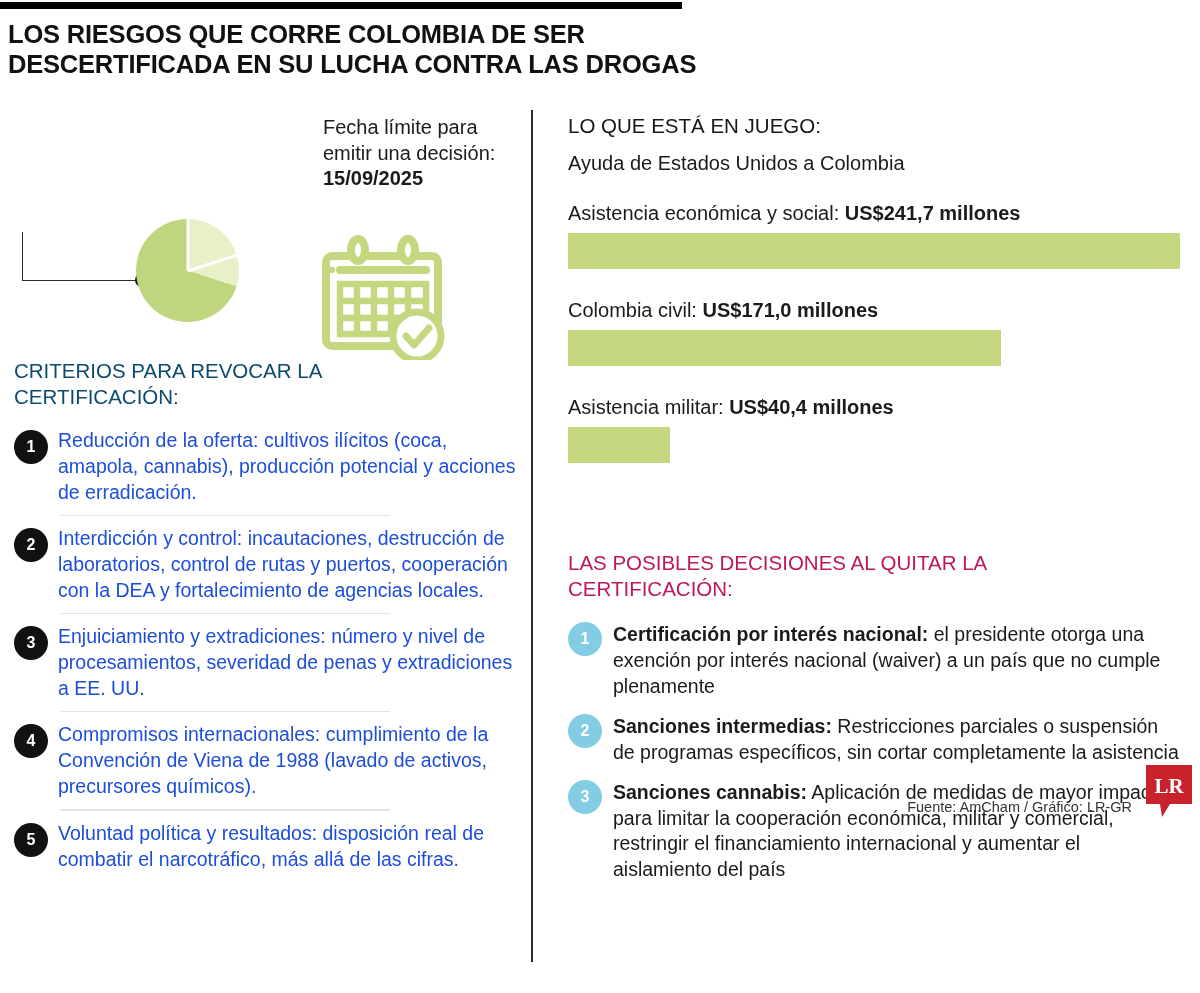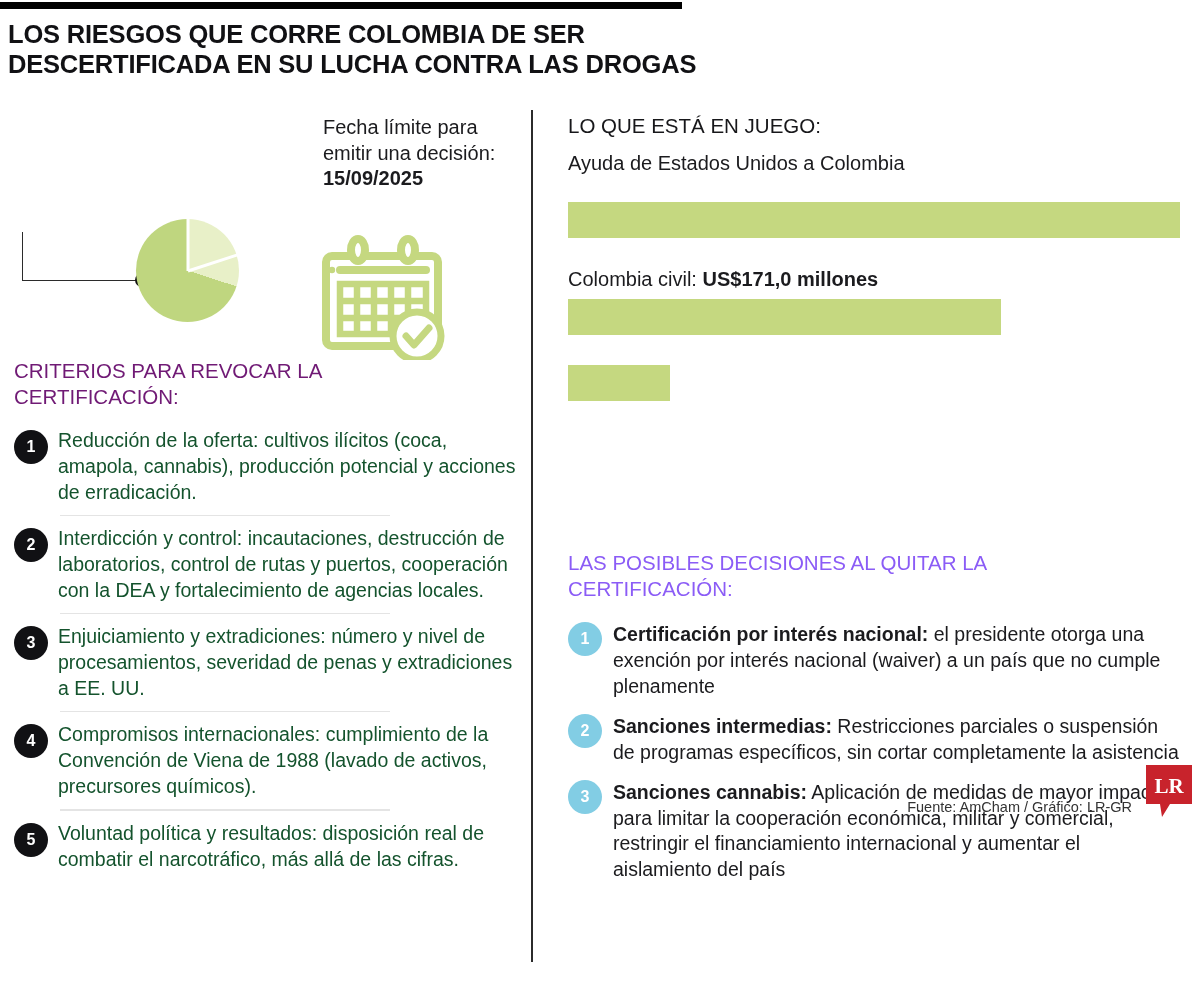--- a/index.html
+++ b/index.html
@@ -52,50 +52,50 @@
 
   .cal-text{
     position:absolute;left:323px;top:115px;width:200px;
     font-size:20px;line-height:1.28;color:#1b1b1e;
   }
   .cal-text b{font-weight:bold;}
   .calendar{position:absolute;left:318px;top:232px;width:128px;height:128px;}
 
   .crit-title{
     position:absolute;left:14px;top:358px;width:400px;
-    font-size:20.5px;line-height:1.25;color:#701a75;
+    font-size:20.5px;line-height:1.25;color:#0c4a6e;
   }
 
   .list-left{position:absolute;left:14px;top:428px;width:505px;}
   .row{position:relative;padding-left:44px;}
   .badge{
     position:absolute;left:0;top:2px;width:34px;height:34px;border-radius:50%;
     background:#111114;color:#fff;font-size:16px;font-weight:bold;
     display:flex;align-items:center;justify-content:center;
   }
-  .row-txt{font-size:19.5px;line-height:1.33;color:#14532d;}
+  .row-txt{font-size:19.5px;line-height:1.33;color:#1d4ed8;}
   .sep{height:1.4px;background:#e4e4e4;margin:9px 0 10px 46px;width:330px;}
 
   
   .stake-title{
     position:absolute;left:568px;top:114px;font-size:20.5px;color:#17171a;
   }
   .stake-sub{
     position:absolute;left:568px;top:152px;font-size:20px;color:#1b1b1e;
   }
 
   .bars{position:absolute;left:568px;top:202px;width:620px;}
   .bar-block{margin-bottom:30px;}
   .bar-label{font-size:20px;color:#1b1b1e;margin-bottom:8px;}
   .bar-label b{font-weight:bold;}
   .bar{height:36px;background:#c5d880;}
 
   .dec-title{
     position:absolute;left:568px;top:550px;width:420px;
-    font-size:20.5px;line-height:1.25;color:#8b5cf6;
+    font-size:20.5px;line-height:1.25;color:#be185d;
   }
 
   .list-right{position:absolute;left:568px;top:622px;width:615px;}
   .rowb{position:relative;padding-left:45px;margin-bottom:14px;}
   .badge-b{
     position:absolute;left:0;width:34px;height:34px;border-radius:50%;
     background:#82cde4;color:#fff;font-size:16px;font-weight:bold;
     display:flex;align-items:center;justify-content:center;
   }
   .rowb-txt{font-size:19.5px;line-height:1.33;color:#1b1b1e;}
@@ -182,29 +182,35 @@
       <div class="badge">5</div>
       <div class="row-txt">Voluntad política y resultados: disposición real de combatir el narcotráfico, más allá de las cifras.</div>
     </div>
   </div>
 
   <div class="stake-title">LO QUE ESTÁ EN JUEGO:</div>
   <div class="stake-sub">Ayuda de Estados Unidos a Colombia</div>
 
   <div class="bars">
     <div class="bar-block">
+      <div class="bar-label">
+        <span>Asistencia económica y social: </span><b>US$241,7 millones</b>
+      </div>
       <div class="bar" style="width: 612px;"></div>
     </div>
     <div class="bar-block">
       <div class="bar-label">
         <span>Colombia civil: </span><b>US$171,0 millones</b>
       </div>
       <div class="bar" style="width: 432.983px;"></div>
     </div>
     <div class="bar-block">
+      <div class="bar-label">
+        <span>Asistencia militar: </span><b>US$40,4 millones</b>
+      </div>
       <div class="bar" style="width: 102.295px;"></div>
     </div>
   </div>
 
   <div class="dec-title">LAS POSIBLES DECISIONES AL QUITAR LA CERTIFICACIÓN:</div>
 
   <div class="list-right">
     <div class="rowb">
       <div class="badge-b">1</div>
       <div class="rowb-txt"><b>Certificación por interés nacional:</b><span> el presidente otorga una exención por interés nacional (waiver) a un país que no cumple plenamente</span></div>

